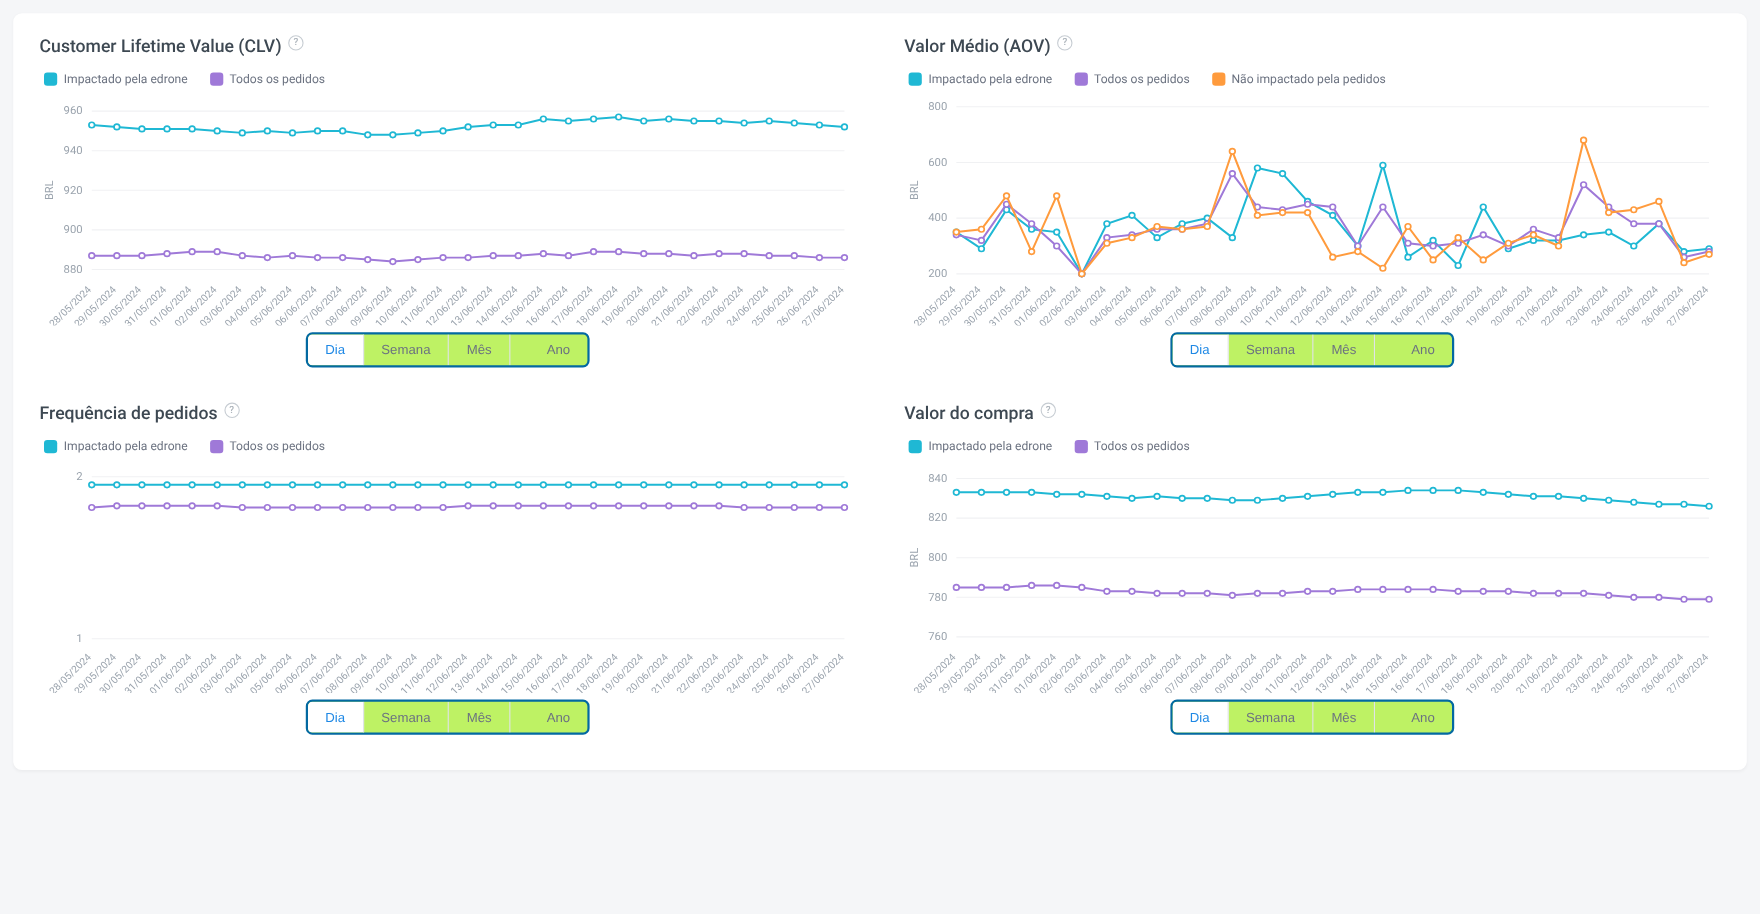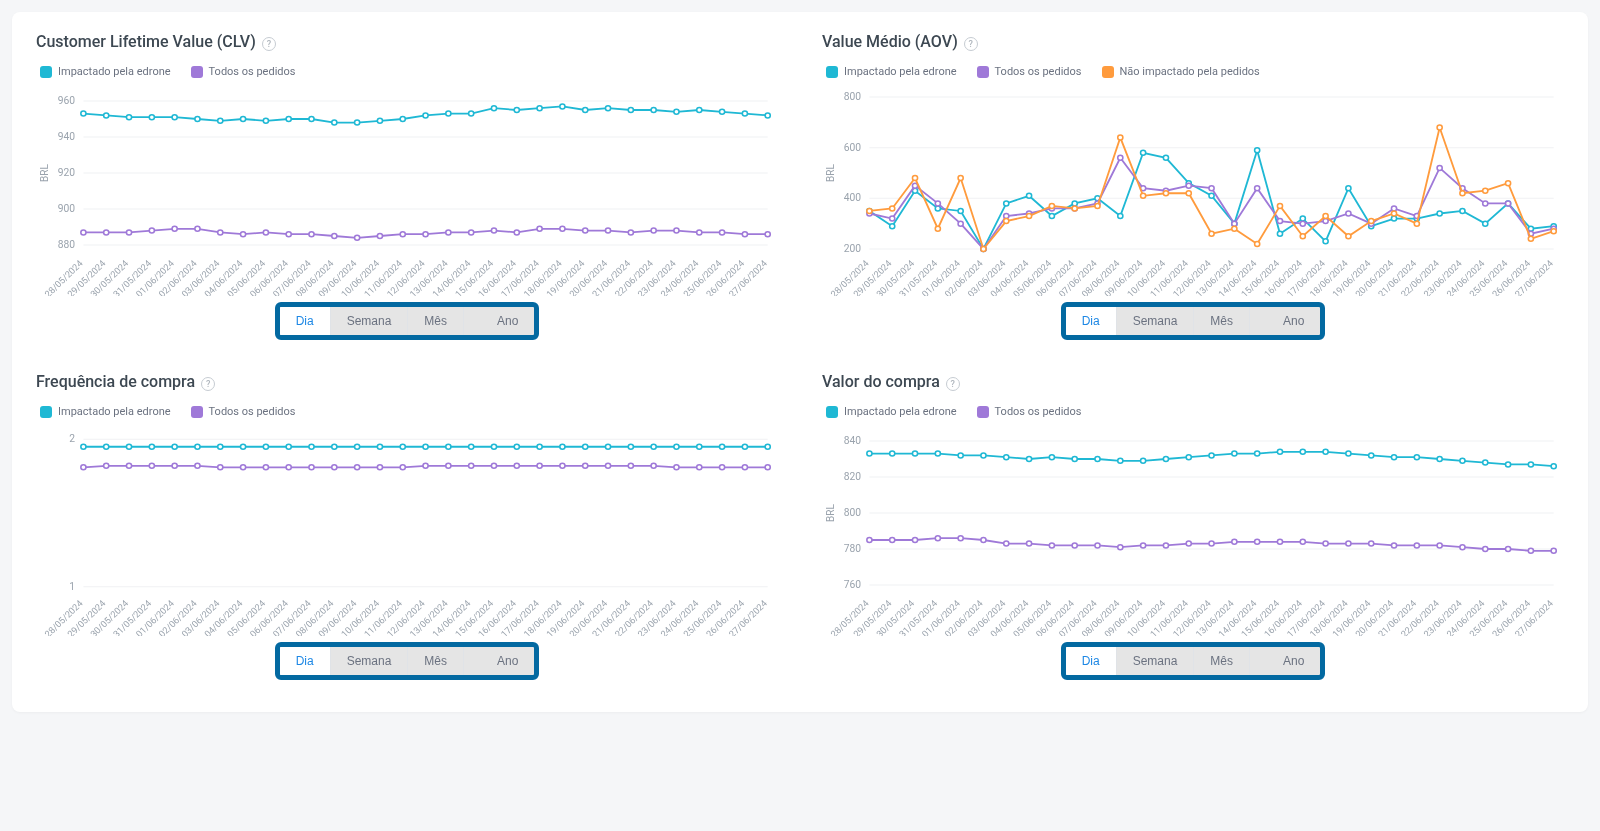--- a/index.html
+++ b/index.html
@@ -22,21 +22,21 @@
     grid-template-rows: 1fr 1fr;
     gap: 12px 12px;
   }
   .panel {
     padding: 12px 16px 8px 16px;
     display: flex;
     flex-direction: column;
   }
   .panel-title {
     display: flex;
-    align-items: flex-end;
+    align-items: flex-start;
     gap: 6px;
     font-size: 16px;
     font-weight: 500;
     color: #3d4852;
   }
   .help-icon {
     width: 14px; height: 14px;
     border: 1px solid #c6ccd2;
     border-radius: 50%;
     font-size: 9px;
@@ -88,24 +88,24 @@
     stroke-width: 1.5;
     fill: #fff;
   }
   .controls {
     display: flex;
     justify-content: center;
     margin-top: 6px;
   }
   .seg {
     display: flex;
-    border: 5px solid #0369a1;
+    border: 2px solid #0369a1;
     border-radius: 6px;
     overflow: hidden;
-    background: #e5e5e5;
+    background: #bef264;
     justify-content: flex-end;
   }
   .seg button {
     border: none;
     background: transparent;
     font-size: 12px;
     padding: 7px 16px;
     color: #6b7280;
     cursor: pointer;
     border-right: 1px solid #e0e3e7;
@@ -253,21 +253,21 @@
             <button class="active">Dia</button>
             <button>Semana</button>
             <button>Mês</button>
             <button>Ano</button>
           </div>
       </div>
     </div>
 
     <div class="panel">
       <div class="panel-title">
-        <span>Value Médio (AOV)</span>
+        <span>Valor Médio (AOV)</span>
         <span class="help-icon">?</span>
       </div>
       <div class="legend">
           <div class="legend-item">
             <span class="swatch" style="background: rgb(31, 184, 212);"></span>
             <span>Impactado pela edrone</span>
           </div>
           <div class="legend-item">
             <span class="swatch" style="background: rgb(159, 121, 216);"></span>
             <span>Todos os pedidos</span>
@@ -422,21 +422,21 @@
             <button class="active">Dia</button>
             <button>Semana</button>
             <button>Mês</button>
             <button>Ano</button>
           </div>
       </div>
     </div>
 
     <div class="panel">
       <div class="panel-title">
-        <span>Frequência de compra</span>
+        <span>Frequência de pedidos</span>
         <span class="help-icon">?</span>
       </div>
       <div class="legend">
           <div class="legend-item">
             <span class="swatch" style="background: rgb(31, 184, 212);"></span>
             <span>Impactado pela edrone</span>
           </div>
           <div class="legend-item">
             <span class="swatch" style="background: rgb(159, 121, 216);"></span>
             <span>Todos os pedidos</span>

